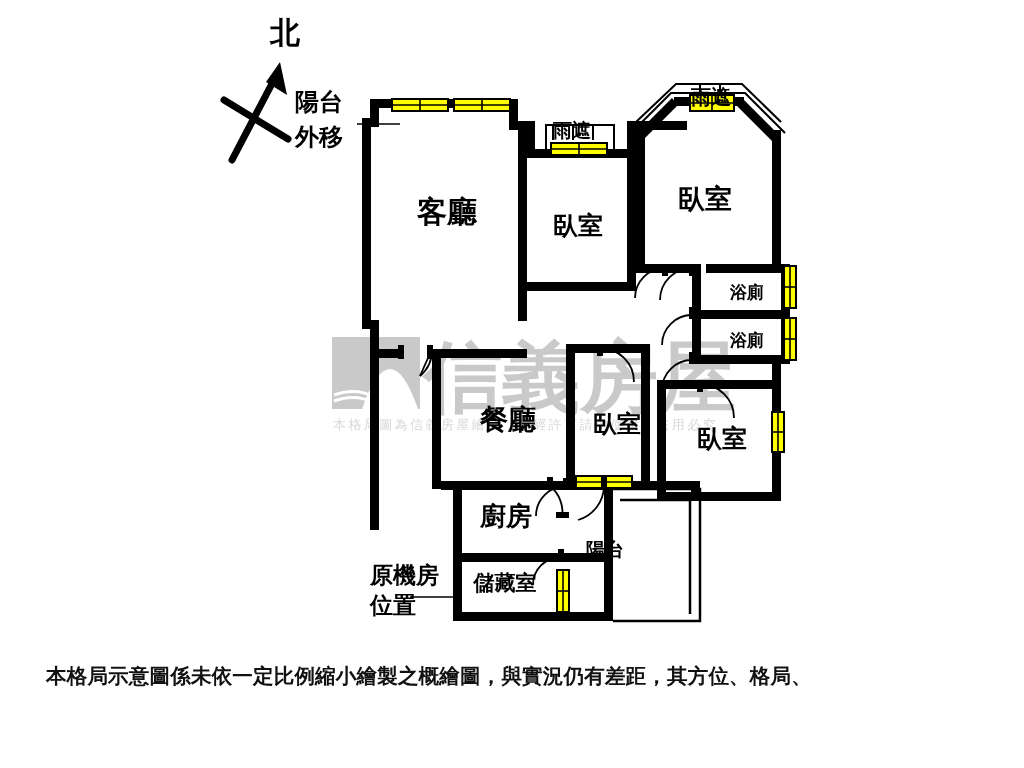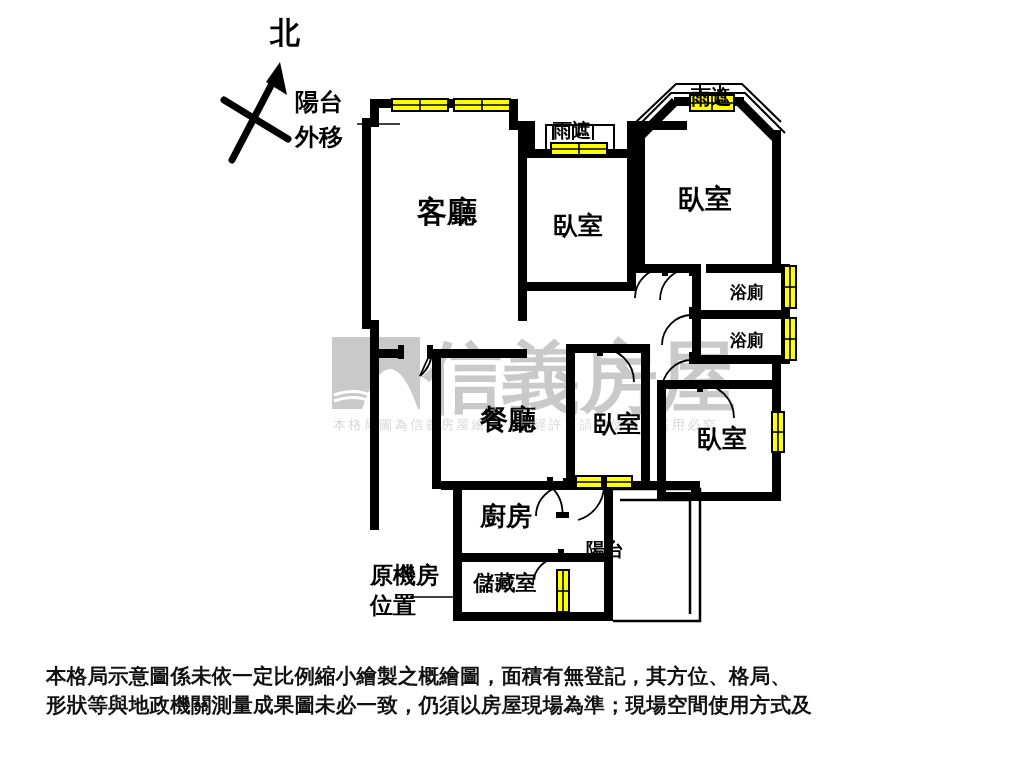--- a/index.html
+++ b/index.html
@@ -342,17 +342,16 @@
     <text class="room-label" text-anchor="middle" x="508" y="429" font-size="28">餐廳</text>
     <text class="room-label" text-anchor="middle" x="617" y="432" font-size="24">臥室</text>
     <text class="room-label" text-anchor="middle" x="722" y="447" font-size="25">臥室</text>
     <text class="room-label" text-anchor="middle" x="506" y="525" font-size="26">廚房</text>
     <text class="room-label" text-anchor="middle" x="605" y="556" font-size="19">陽台</text>
     <text class="room-label" text-anchor="middle" x="505" y="590" font-size="21">儲藏室</text>
 
   </svg>
 
   <div id="disclaimer">
-    <div>本格局示意圖係未依一定比例縮小繪製之概繪圖，面積有無登記，其方位、格局、</div>
-    <div>形狀等與地政機關測量成果圖未必一致，仍須以房屋現場為準；現場空間使用方式及</div>
+    <div>本格局示意圖係未依一定比例縮小繪製之概繪圖，與實況仍有差距，其方位、格局、</div>
   </div>
 
 </div>
 
 </body></html>

